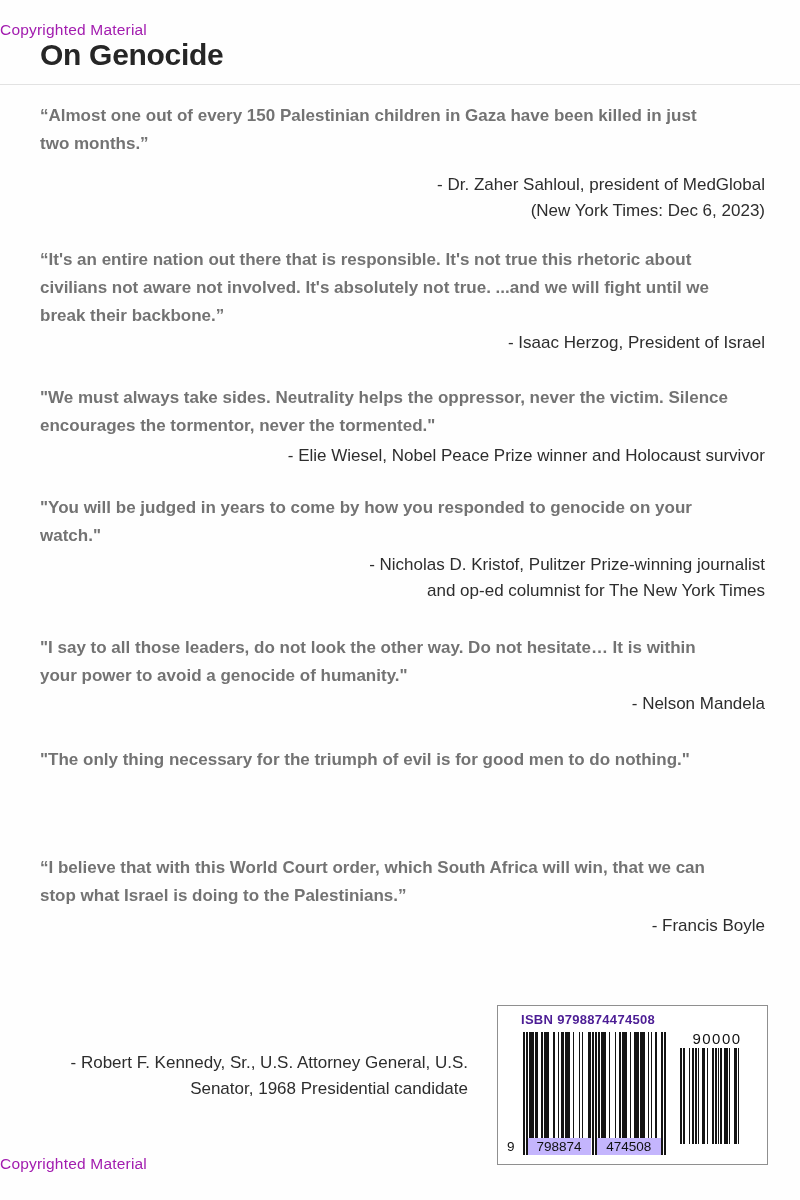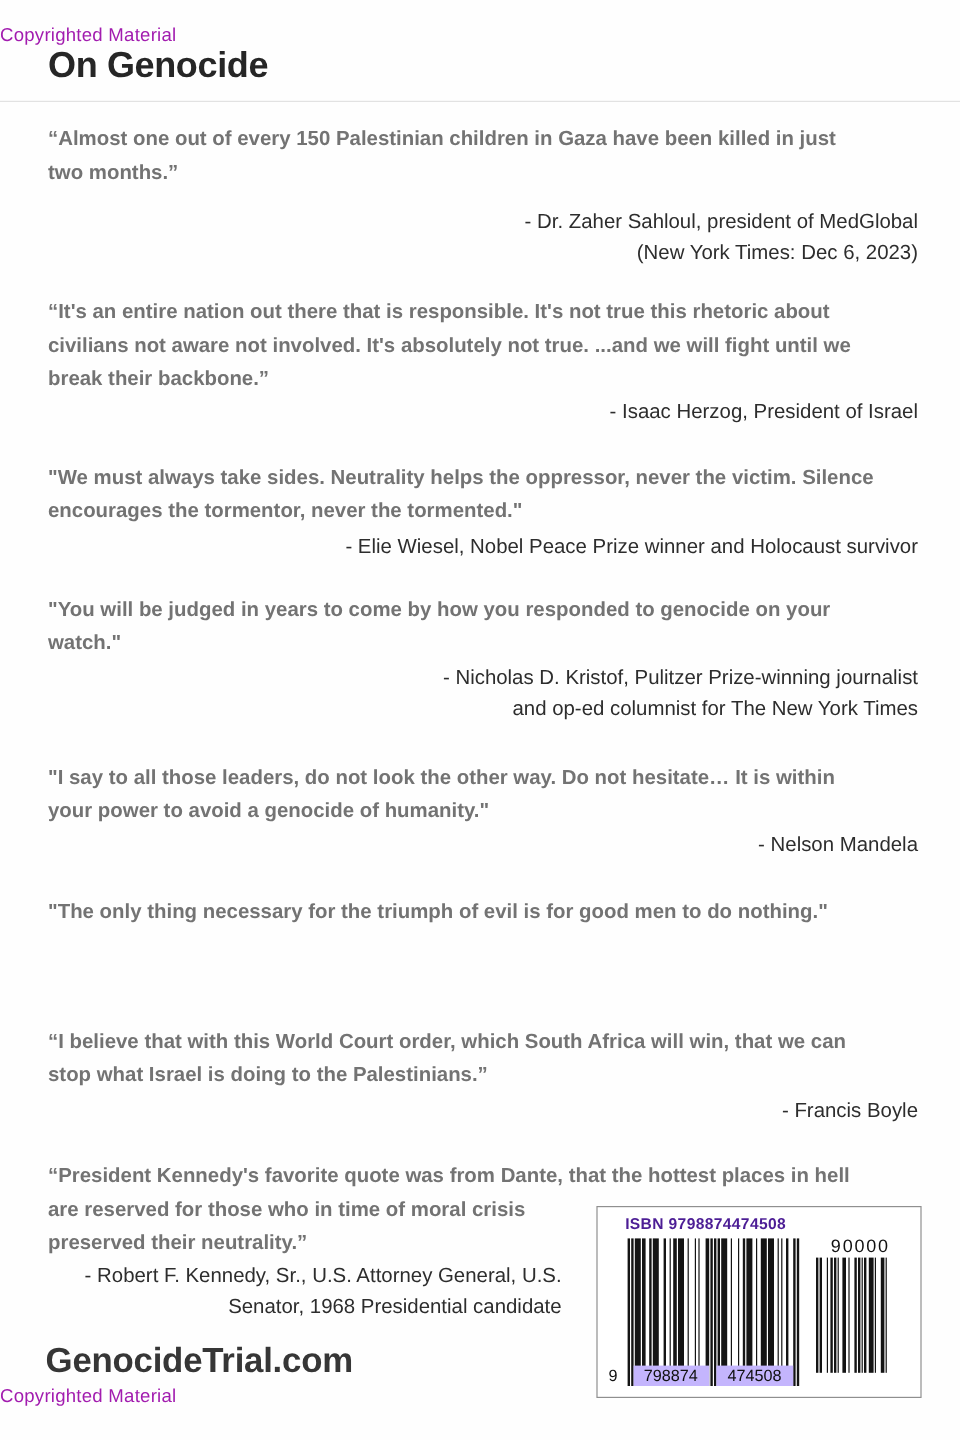--- a/index.html
+++ b/index.html
@@ -101,27 +101,23 @@
   <div class="quote q5">"I say to all those leaders, do not look the other way. Do not hesitate… It is within
 your power to avoid a genocide of humanity."</div>
   <div class="attr a5">- Nelson Mandela</div>
 
   <div class="quote q6">"The only thing necessary for the triumph of evil is for good men to do nothing."</div>
 
   <div class="quote q7">“I believe that with this World Court order, which South Africa will win, that we can
 stop what Israel is doing to the Palestinians.”</div>
   <div class="attr a7">- Francis Boyle</div>
 
-  <div class="quote q8">“President Kennedy's favorite quote was from Dante, that the hottest places in hell
-are reserved for those who in time of moral crisis
-preserved their neutrality.”</div>
   <div class="attr a8">- Robert F. Kennedy, Sr., U.S. Attorney General, U.S.
 Senator, 1968 Presidential candidate</div>
 
-  <div class="website">GenocideTrial.com</div>
 
   <div class="copyright bottom">Copyrighted Material</div>
 
   <div class="barcode-box">
     <div class="isbn">ISBN 9798874474508</div>
 
     <div class="ean13" id="ean13">
       <span class="d9">9</span>
       <span class="digit-knockout g1">798874</span>
       <span class="digit-knockout g2">474508</span>

